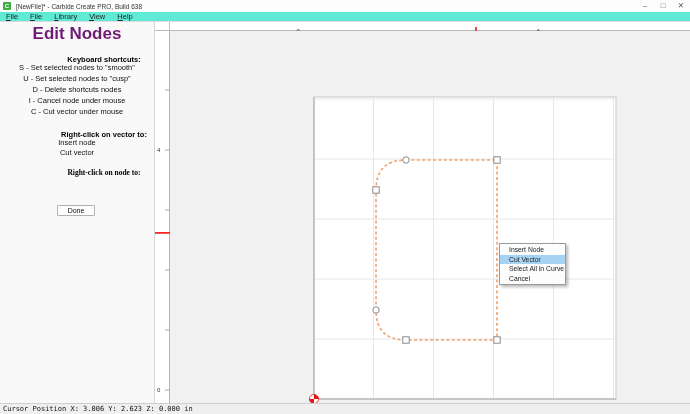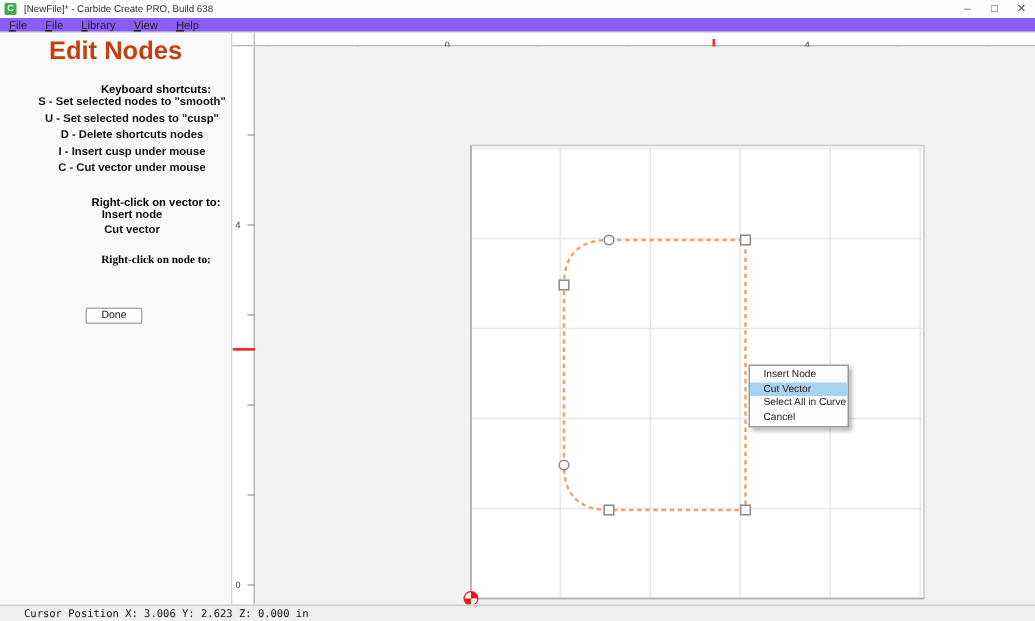--- a/index.html
+++ b/index.html
@@ -10,48 +10,48 @@
     outline:1px solid #9a9a9a;
   }
   
   .titlebar{position:absolute;left:0;top:0;width:690px;height:12px;background:#fdfdfd;display:flex;align-items:center;}
   .app-icon{width:8px;height:8px;margin-left:3px;background:#3fae49;border-radius:1px;color:#fff;
     font-size:6px;font-weight:bold;line-height:8px;text-align:center;}
   .win-title{font-size:6.5px;color:#333;margin-left:5px;white-space:nowrap;}
   .win-controls{margin-left:auto;display:flex;height:12px;}
   .win-btn{width:18px;height:12px;font-size:7.5px;line-height:12px;text-align:center;color:#555;cursor:default;}
   
-  .menubar{position:absolute;left:0;top:12px;width:690px;height:10px;background:#8b5cf6;display:flex;align-items:center;border-bottom:1px solid #dcdcdc;}
+  .menubar{position:absolute;left:0;top:12px;width:690px;height:10px;background:#5eead4;display:flex;align-items:center;border-bottom:1px solid #dcdcdc;}
   .menu-item{display:inline-block;font-size:7.5px;padding:0 6px;color:#222;}
   .menu-item::first-letter{text-decoration:underline;}
   
   .left-panel{position:absolute;left:0;top:22px;width:155px;height:381px;background:#f9f9f9;border-right:1px solid #d5d5d5;text-align:center;}
-  .p-title{position:absolute;top:2px;left:0;width:100%;font-size:17px;font-weight:bold;color:#c2410c;}
+  .p-title{position:absolute;top:2px;left:0;width:100%;font-size:17px;font-weight:bold;color:#701a75;}
   .p-head{position:absolute;left:0;width:100%;font-size:7.5px;font-weight:bold;color:#000;margin-left:27px;}
-  .p-lines{position:absolute;left:11px;width:100%;font-size:7.5px;color:#111;font-weight:bold;}
+  .p-lines{position:absolute;left:0;width:100%;font-size:7.5px;color:#111;}
   .p-lines div{line-height:11px;}
   .p-lines.tight div{line-height:10px;}
   .done-btn{position:absolute;left:57px;top:183px;width:38px;height:11px;background:#fdfdfd;border:1px solid #b0b0b0;
     font-size:7px;line-height:9px;text-align:center;color:#111;border-radius:1px;}
   
   .workspace{position:absolute;left:155px;top:22px;width:535px;height:381px;background:#f1f1f1;}
   .ruler-corner{position:absolute;left:0;top:0;width:15px;height:9px;background:#fff;border-right:1px solid #c0c0c0;border-bottom:1px solid #b7b7b7;}
   .hruler{position:absolute;left:15px;top:0;width:520px;height:9px;background:#fff;border-bottom:1px solid #b7b7b7;}
   .vruler{position:absolute;left:0;top:9px;width:15px;height:372px;background:#fff;border-right:1px solid #b7b7b7;}
   .viewport{position:absolute;left:15px;top:9px;width:520px;height:372px;background:#f1f1f1;}
   .canvas-svg{position:absolute;left:137px;top:59px;}
   .ruler-label{font-size:6px;fill:#333;font-family:"Liberation Sans",sans-serif;}
   
   .context-menu{position:absolute;left:329px;top:212px;width:67px;background:#fdfdfd;border:1px solid #9b9b9b;
     box-shadow:2px 2px 3px rgba(0,0,0,.28);padding:1px 0;}
   .cm-item{height:9.5px;line-height:9.5px;font-size:6.8px;padding-left:9px;color:#222;white-space:nowrap;}
   .cm-item.highlighted{background:#a6d3f2;}
   
   .statusbar{position:absolute;left:0;top:403px;width:690px;height:11px;background:#efefef;border-top:1px solid #cfcfcf;
-    font-family:"DejaVu Sans Mono",monospace;font-size:7px;line-height:10px;color:#111;padding-left:16px;}
+    font-family:"DejaVu Sans Mono",monospace;font-size:7px;line-height:10px;color:#111;padding-left:3px;}
 </style>
 </head>
 <body>
 
 <div class="window">
 
   <div class="titlebar">
     <div class="app-icon">C</div>
     <div class="win-title">[NewFile]* - Carbide Create PRO, Build 638</div>
     <div class="win-controls">
@@ -70,21 +70,21 @@
   </div>
 
   <div class="left-panel">
     <div class="p-title">Edit Nodes</div>
 
     <div class="p-head" style="top:33px;">Keyboard shortcuts:</div>
     <div class="p-lines" style="top:40px;">
       <div>S - Set selected nodes to "smooth"</div>
       <div>U - Set selected nodes to "cusp"</div>
       <div>D - Delete shortcuts nodes</div>
-      <div>I - Insert cusp under mouse</div>
+      <div>I - Cancel node under mouse</div>
       <div>C - Cut vector under mouse</div>
     </div>
 
     <div class="p-head" style="top:108px;">Right-click on vector to:</div>
     <div class="p-lines tight" style="top:116px;">
       <div>Insert node</div>
       <div>Cut vector</div>
     </div>
 
     <div class="p-head" style="top:146px;font-family:Liberation Serif, serif;">Right-click on node to:</div>

